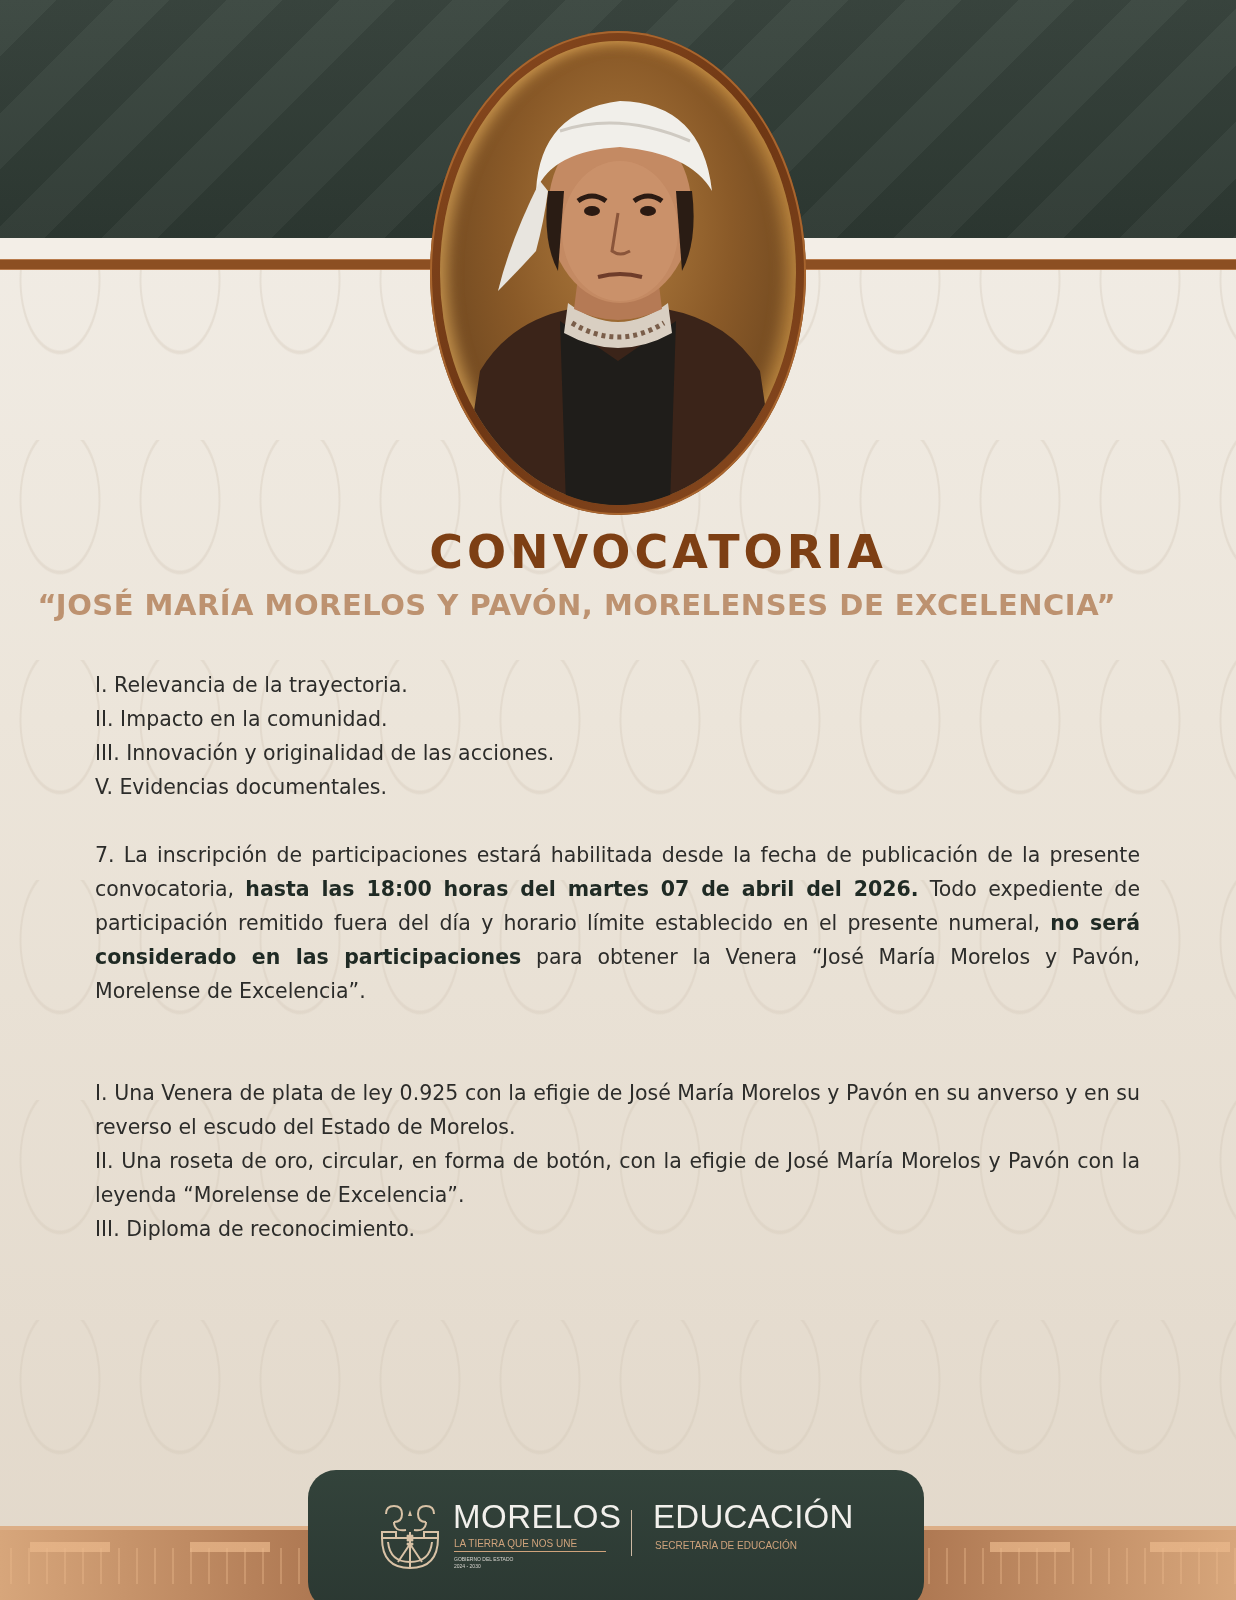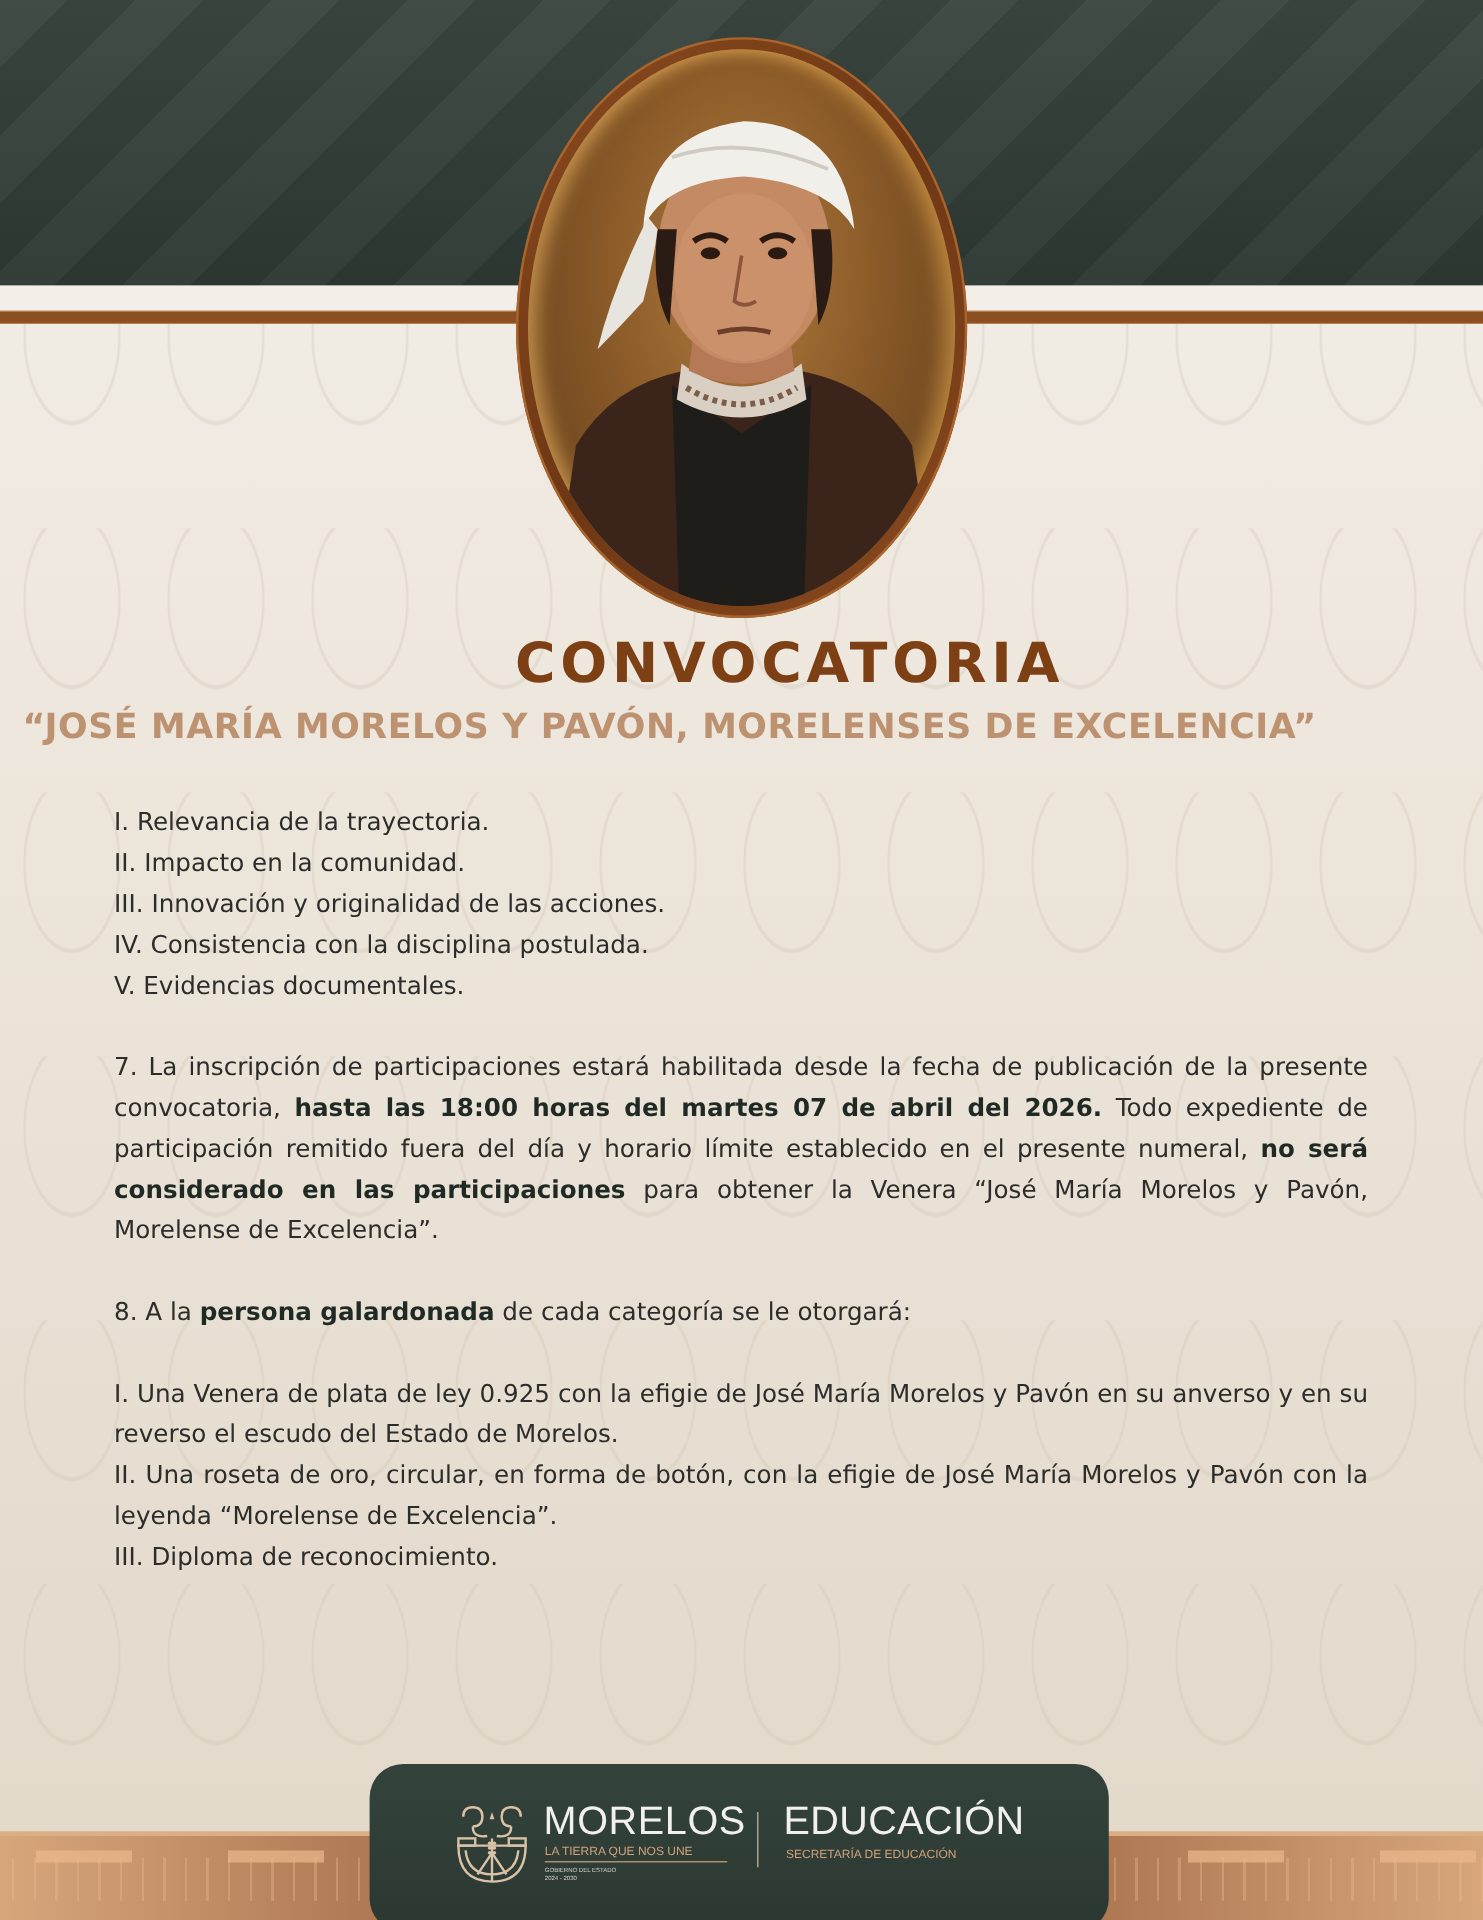--- a/index.html
+++ b/index.html
@@ -42,21 +42,21 @@
     background: radial-gradient(ellipse at 50% 40%, #b07c3e 0%, #8a5a28 45%, #5b3a1a 100%);
     box-shadow: inset 8px 0 14px rgba(255,200,110,0.5), inset -10px 0 16px rgba(255,190,90,0.45);
   }
   .portrait svg { width: 100%; height: 100%; display: block; }
   .title {
     position: absolute; left: 0; top: 525px; width: 1236px; text-align: center;
     font-family: "DejaVu Sans", sans-serif; font-weight: bold;
     font-size: 46px; letter-spacing: 4px; color: #7d3f14; padding-left: 40px;
   }
   .subtitle {
-    position: absolute; left: 0; top: 588px; width: 1116px; text-align: center;
+    position: absolute; left: 0; top: 588px; width: 1116px; text-align: right;
     font-family: "DejaVu Sans", sans-serif; font-weight: bold;
     font-size: 29px; letter-spacing: 0.5px; color: #bd9270;
   }
   .content {
     position: absolute; left: 95px; top: 668px; width: 1045px;
     font-family: "DejaVu Sans", sans-serif; font-size: 20.5px; line-height: 34px;
     color: #2c2c2a;
   }
   .content p { margin: 0; }
   .content .justify { text-align: justify; text-align-last: left; }
@@ -154,27 +154,25 @@
 </div>
 
 <div class="title">CONVOCATORIA</div>
 <div class="subtitle">“JOSÉ MARÍA MORELOS Y PAVÓN, MORELENSES DE EXCELENCIA”</div>
 
 <div class="content">
   <div>
     <p>I. Relevancia de la trayectoria.</p>
     <p>II. Impacto en la comunidad.</p>
     <p>III. Innovación y originalidad de las acciones.</p>
-    <p>IV. Consistencia con la disciplina postulada.</p>
     <p>V. Evidencias documentales.</p>
   </div>
   <div class="gap"></div>
   <p class="justify"><span>7. La inscripción de participaciones estará habilitada desde la fecha de publicación de la presente convocatoria, </span><b>hasta las 18:00 horas del martes 07 de abril del 2026.</b><span> Todo expediente de participación remitido fuera del día y horario límite establecido en el presente numeral, </span><b>no será considerado en las participaciones</b><span> para obtener la Venera “José María Morelos y Pavón, Morelense de Excelencia”.</span></p>
   <div class="gap"></div>
-  <p><span>8. A la </span><b>persona galardonada</b><span> de cada categoría se le otorgará:</span></p>
   <div class="gap"></div>
   <div>
     <p class="justify">I. Una Venera de plata de ley 0.925 con la efigie de José María Morelos y Pavón en su anverso y en su reverso el escudo del Estado de Morelos.</p>
     <p class="justify">II. Una roseta de oro, circular, en forma de botón, con la efigie de José María Morelos y Pavón con la leyenda “Morelense de Excelencia”.</p>
     <p>III. Diploma de reconocimiento.</p>
   </div>
 </div>
 
 <div class="bottom-strip">
   <div class="pattern-top"></div>

